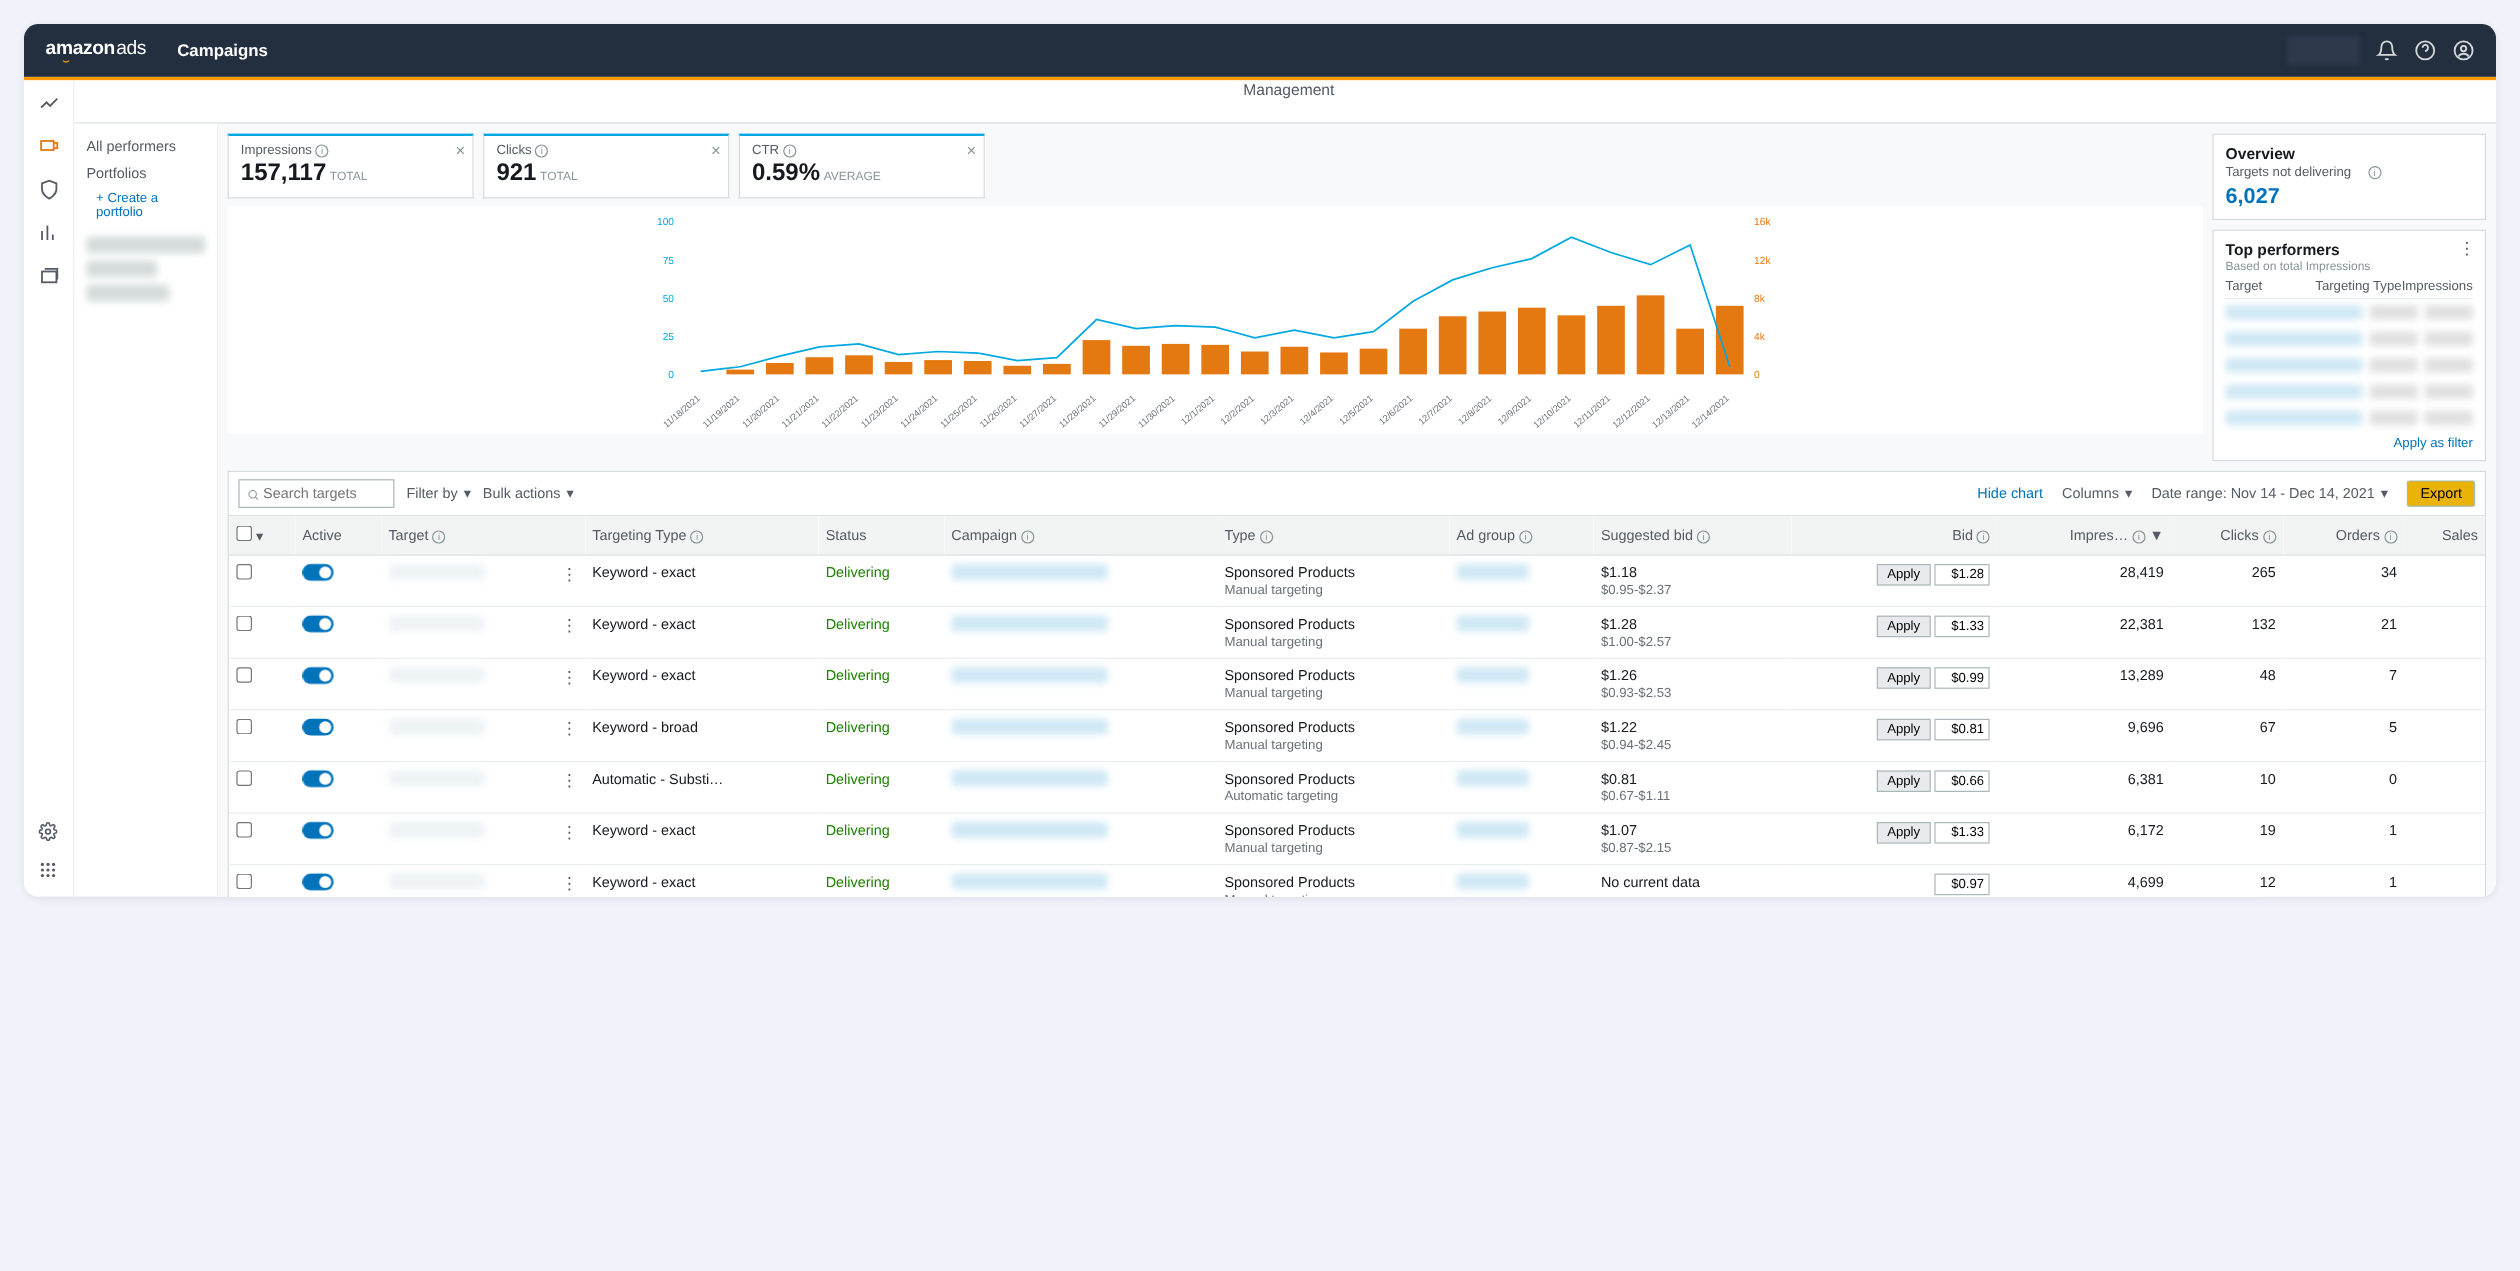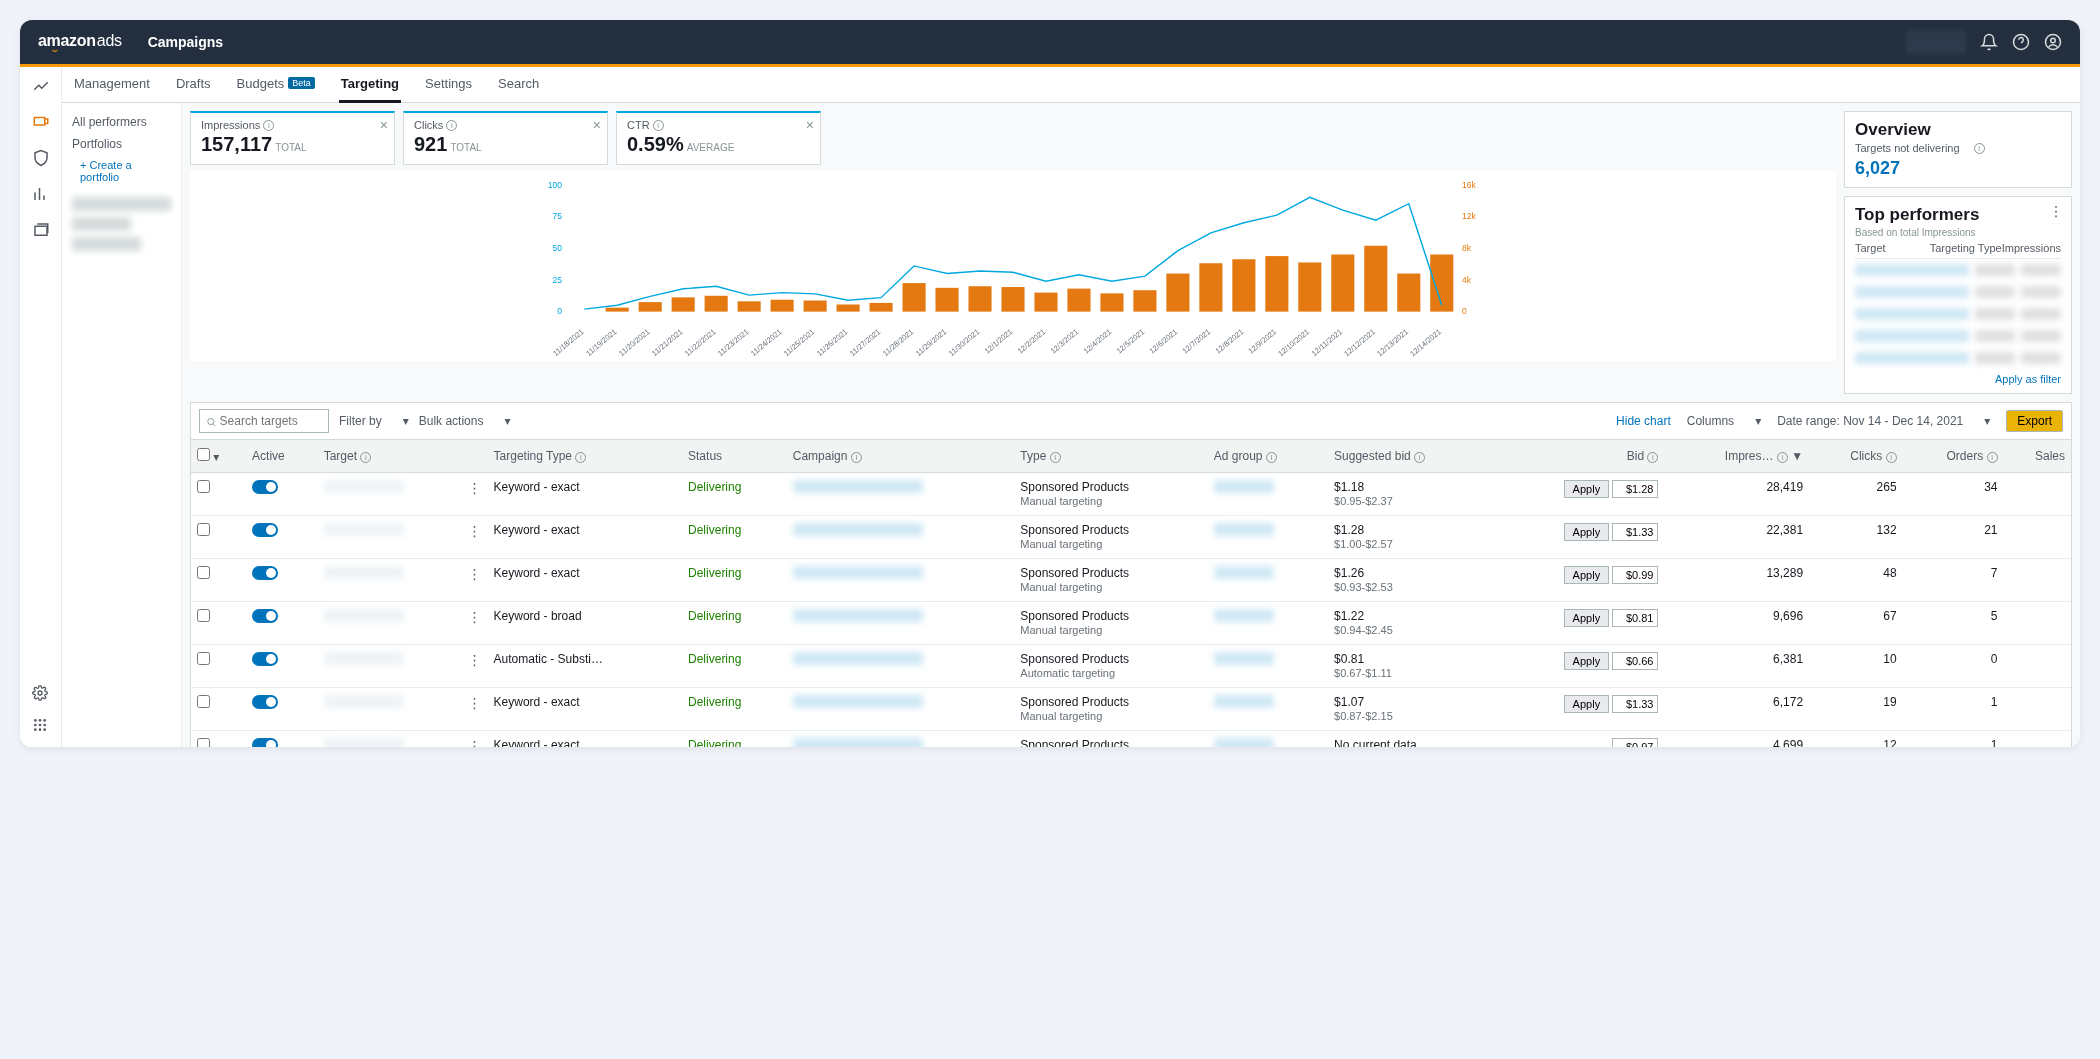--- a/index.html
+++ b/index.html
@@ -43,38 +43,38 @@
 .metric-card .label { font-size:11px; color:#545b64; display:flex; align-items:center; gap:3px;}
 .metric-card .val { font-size:20px; font-weight:bold; margin-top:2px; }
 .metric-card .val .sub { font-size:10px; font-weight:normal; color:#879596; margin-left:3px; }
 .add-metric { border:1px dashed #879596; width:205px; display:flex; align-items:center; justify-content:center; color:#545b64; font-size:12px; cursor:pointer; }
 
 .chart-panel { background:#fff; margin-top:6px; padding: 8px 10px 2px; }
 .chart { position:relative; height: 180px; }
 
 .rightcol { width: 228px; display:flex; flex-direction:column; gap:8px; }
 .panel { background:#fff; border:1px solid #d5dbdb; padding:8px 10px; font-size:12px; }
-.panel h4 { font-size:17px; margin-bottom:2px; }
+.panel h4 { font-size:13px; margin-bottom:2px; }
 .panel .big { color:#0073bb; font-size:18px; font-weight:bold; margin-top:4px; }
 .tp-head { display:flex; font-size:11px; color:#545b64; border-bottom:1px solid #eaeded; padding:4px 0; }
 .tp-head > div:nth-child(1){ flex:1; }
 .tp-row { display:flex; padding:5px 0; }
 .tp-row > div { filter: blur(3px); background:#d5dbdb22; }
 .tp-row > div:nth-child(1){ flex:1; height:12px; background:#cfe8f5; border-radius:2px; margin-right:6px;}
 .tp-row > div:nth-child(2){ width:40px; height:12px; background:#e0e0e0; border-radius:2px; margin-right:6px;}
 .tp-row > div:nth-child(3){ width:40px; height:12px; background:#e0e0e0; border-radius:2px;}
 .apply-filter { text-align:right; color:#0073bb; font-size:11px; padding-top:4px; cursor:pointer;}
 
 .content-row { display:flex; gap:8px; }
 .content-left { flex:1; min-width:0;}
 
 .toolbar { background:#fff; border:1px solid #d5dbdb; padding:6px 8px; display:flex; align-items:center; gap:10px; margin-top:8px; font-size:12px;}
 .search { border:1px solid #aab7b8; padding:4px 6px; display:flex; align-items:flex-end; gap:3px; width:130px;}
 .search input { border:none; outline:none; width:100%; font-size:12px;}
-.dd { color:#545b64; cursor:pointer; display:flex; align-items:center; gap:21px;}
+.dd { color:#545b64; cursor:pointer; display:flex; align-items:center; gap:5px;}
 .toolbar .right { margin-left:auto; display:flex; align-items:center; gap:16px;}
 .toolbar .link { color:#0073bb; cursor:pointer; }
 .btn { background:#eab308; border:1px solid #aab7b8; padding:3px 10px; font-size:12px; cursor:pointer; border-radius:2px;}
 
 .table-wrap { background:#fff; border:1px solid #d5dbdb; border-top:none; overflow:auto; max-height:320px;}
 table { border-collapse:collapse; width:100%; font-size:12px; }
 th { background:#f2f3f3; text-align:left; padding:8px 6px; color:#545b64; font-weight:normal; border-bottom:1px solid #d5dbdb; white-space:nowrap; position:sticky; top:0;}
 td { padding:7px 6px; border-bottom:1px solid #eaeded; white-space:nowrap; vertical-align:top;}
 .toggle { width:26px; height:14px; background:#0073bb; border-radius:8px; position:relative; display:inline-block; cursor:pointer;}
 .toggle::after { content:""; width:10px; height:10px; background:#fff; border-radius:50%; position:absolute; right:2px; top:2px;}
@@ -157,21 +157,21 @@
                 <circle cx="12" cy="12" r="2"></circle>
                 <circle cx="19" cy="12" r="2"></circle>
                 <circle cx="5" cy="19" r="2"></circle>
                 <circle cx="12" cy="19" r="2"></circle>
                 <circle cx="19" cy="19" r="2"></circle>
               </svg></span>
       </div>
     </div>
 
     <div style="flex:1; display:flex; flex-direction:column; min-width:0;">
-      <div class="tabs" id="tabs-host" style="padding-left:10px;">
+      <div class="tabs" id="tabs-host" style="padding-left:10px;flex-direction:column;">
             <div class="tab">Management</div>
             <div class="tab">Drafts</div>
             <div class="tab">Budgets<span class="beta">Beta</span></div>
             <div class="tab active">Targeting</div>
             <div class="tab">Settings</div>
             <div class="tab">Search</div>
           </div>
 
       <div style="flex:1; display:flex; min-height:0;">
         <div class="sidecol">

